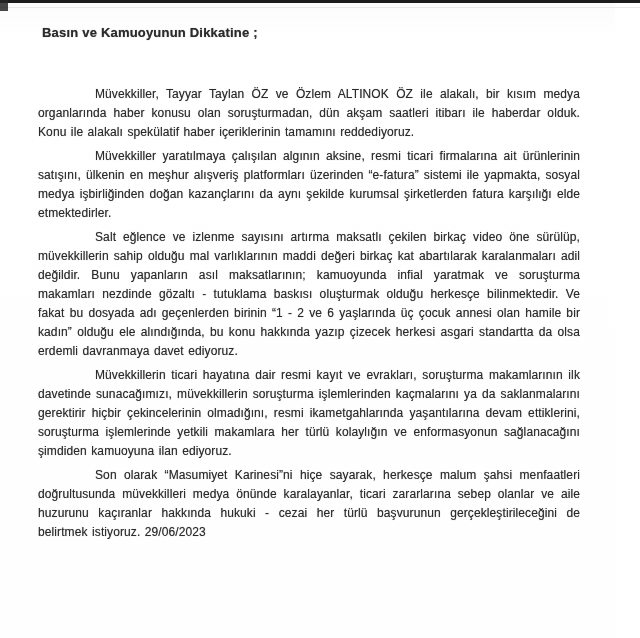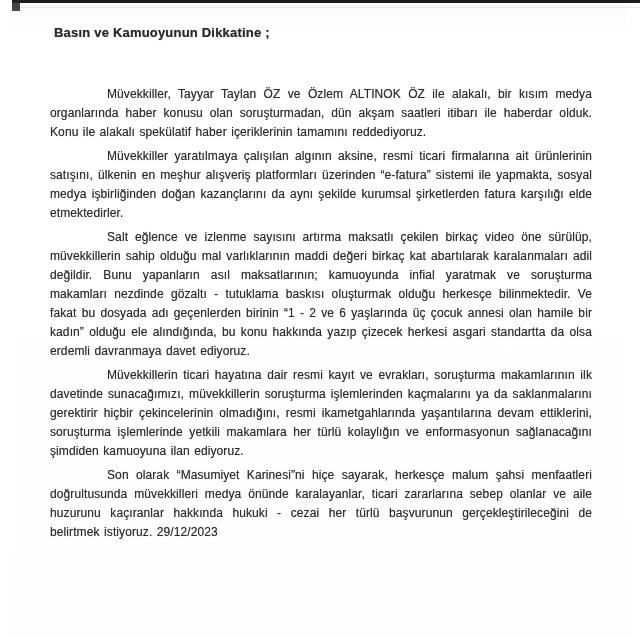--- a/index.html
+++ b/index.html
@@ -10,21 +10,21 @@
     width: 640px;
     height: 638px;
     overflow: hidden;
     background: #ffffff;
     font-family: "Liberation Sans", sans-serif;
     position: relative;
   }
   .page {
     position: absolute;
     top: 0;
-    left: 12px;
+    left: 0;
     width: 615px;
     height: 638px;
     background: linear-gradient(180deg, #fbfbfb 0%, #ffffff 6%, #fefefe 100%);
     color: #2b2b2b;
   }
   .edge-top {
     position: absolute;
     top: 0;
     left: 0;
     width: 640px;
@@ -92,17 +92,17 @@
   <div class="edge-line"></div>
   <div class="corner-mark"></div>
 
   <h1 class="title">Basın ve Kamuoyunun Dikkatine ;</h1>
 
   <div class="body-text">
     <p>Müvekkiller, Tayyar Taylan ÖZ ve Özlem ALTINOK ÖZ ile alakalı, bir kısım medya organlarında haber konusu olan soruşturmadan, dün akşam saatleri itibarı ile haberdar olduk. Konu ile alakalı spekülatif haber içeriklerinin tamamını reddediyoruz.</p>
     <p>Müvekkiller yaratılmaya çalışılan algının aksine, resmi ticari firmalarına ait ürünlerinin satışını, ülkenin en meşhur alışveriş platformları üzerinden “e-fatura” sistemi ile yapmakta, sosyal medya işbirliğinden doğan kazançlarını da aynı şekilde kurumsal şirketlerden fatura karşılığı elde etmektedirler.</p>
     <p>Salt eğlence ve izlenme sayısını artırma maksatlı çekilen birkaç video öne sürülüp, müvekkillerin sahip olduğu mal varlıklarının maddi değeri birkaç kat abartılarak karalanmaları adil değildir. Bunu yapanların asıl maksatlarının; kamuoyunda infial yaratmak ve soruşturma makamları nezdinde gözaltı - tutuklama baskısı oluşturmak olduğu herkesçe bilinmektedir. Ve fakat bu dosyada adı geçenlerden birinin “1 - 2 ve 6 yaşlarında üç çocuk annesi olan hamile bir kadın” olduğu ele alındığında, bu konu hakkında yazıp çizecek herkesi asgari standartta da olsa erdemli davranmaya davet ediyoruz.</p>
     <p>Müvekkillerin ticari hayatına dair resmi kayıt ve evrakları, soruşturma makamlarının ilk davetinde sunacağımızı, müvekkillerin soruşturma işlemlerinden kaçmalarını ya da saklanmalarını gerektirir hiçbir çekincelerinin olmadığını, resmi ikametgahlarında yaşantılarına devam ettiklerini, soruşturma işlemlerinde yetkili makamlara her türlü kolaylığın ve enformasyonun sağlanacağını şimdiden kamuoyuna ilan ediyoruz.</p>
-    <p>Son olarak “Masumiyet Karinesi”ni hiçe sayarak, herkesçe malum şahsi menfaatleri doğrultusunda müvekkilleri medya önünde karalayanlar, ticari zararlarına sebep olanlar ve aile huzurunu kaçıranlar hakkında hukuki - cezai her türlü başvurunun gerçekleştirileceğini de belirtmek istiyoruz. 29/12/2023</p>
+    <p>Son olarak “Masumiyet Karinesi”ni hiçe sayarak, herkesçe malum şahsi menfaatleri doğrultusunda müvekkilleri medya önünde karalayanlar, ticari zararlarına sebep olanlar ve aile huzurunu kaçıranlar hakkında hukuki - cezai her türlü başvurunun gerçekleştirileceğini de belirtmek istiyoruz. 29/06/2023</p>
   </div>
 
 
 </div>
 
 </body></html>

